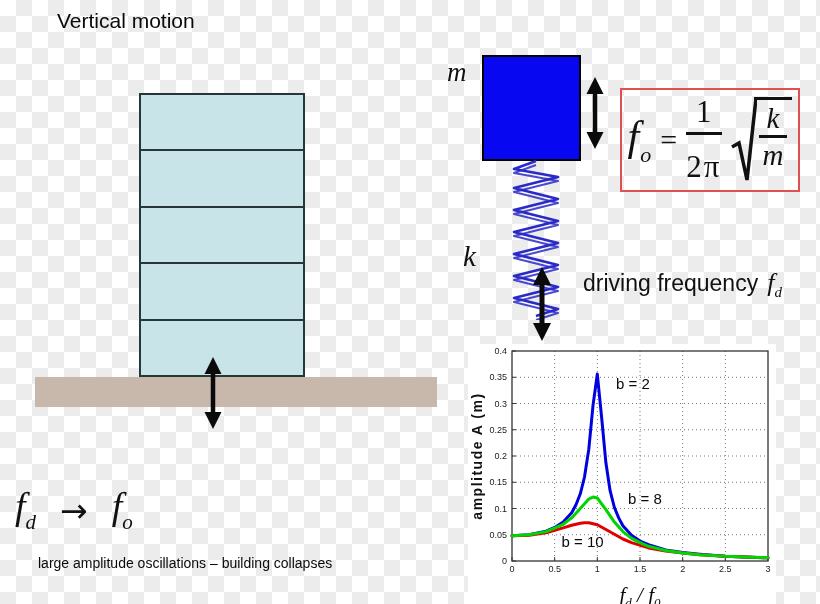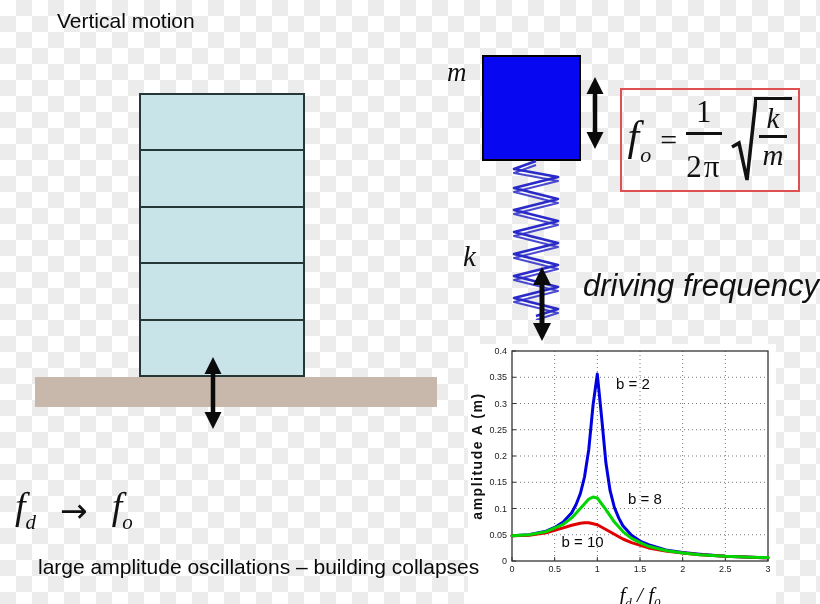--- a/index.html
+++ b/index.html
@@ -22,21 +22,21 @@
   .building{left:139px;top:93px;width:166px;height:284px;border:2px solid #263737;background:#c9e4e8;box-sizing:border-box;display:flex;flex-direction:column;}
   .floor{flex:1;border-bottom:2px solid #263737;}
   .floor:last-child{border-bottom:none;}
   .ground{left:35px;top:377px;width:402px;height:30px;background:#c7b8ab;}
 
   
   .mass{left:482px;top:55px;width:99px;height:106px;background:#0707f2;border:2px solid #000;box-sizing:border-box;}
   .mass-label{left:447px;top:57px;font-size:27px;}
   .spring-label{left:463px;top:240px;font-size:29px;}
   .driving-row{left:583px;top:268px;display:flex;align-items:baseline;gap:9px;white-space:nowrap;}
-  .driving-text{font-size:31px;font-style:italic;}
+  .driving-text{font-size:23px;}
   .driving-f{font-size:26px;}
   .driving-f sub{font-size:15px;font-style:italic;}
 
   
   .formula-box{left:620px;top:88px;width:180px;height:104px;border:2.5px solid #e05050;box-sizing:border-box;
     display:flex;align-items:center;justify-content:center;gap:9px;font-family:"Liberation Serif",serif;}
   .fb-lhs{font-size:42px;font-style:italic;line-height:1;}
   .fb-lhs sub{font-size:22px;font-style:italic;vertical-align:-12px;margin-left:1px;}
   .fb-eq{font-size:30px;line-height:1;}
   .bigfrac{display:inline-flex;flex-direction:column;align-items:center;font-size:31px;line-height:1.05;}
@@ -54,21 +54,21 @@
     font-family:"Liberation Serif",serif;font-style:italic;font-size:21px;color:#0a0a0a;}
   .chart-xlabel sub{font-size:13px;}
 
   
   .resonance-row{left:15px;top:487px;display:flex;align-items:center;gap:16px;white-space:nowrap;z-index:2;}
   .resonance-word{font-size:22px;font-weight:bold;color:#ee1111;padding-top:4px;}
   .res-f{font-size:38px;line-height:1;}
   .res-f sub{font-size:21px;font-style:italic;vertical-align:-10px;}
   .res-arrow{font-size:33px;padding:0 8px;font-family:"DejaVu Sans",sans-serif;}
 
-  .bottom-text{left:38px;top:555px;font-size:21px;color:#0a0a0a;white-space:nowrap;z-index:2;}
+  .bottom-text{left:38px;top:555px;font-size:14px;color:#0a0a0a;white-space:nowrap;z-index:2;}
 </style>
 </head>
 <body>
 
 <div class="canvas">
 
   <div class="abs title" style="left:57px;top:9px;">Vertical motion</div>
 
   <div class="abs building">
     <div class="floor"></div>

